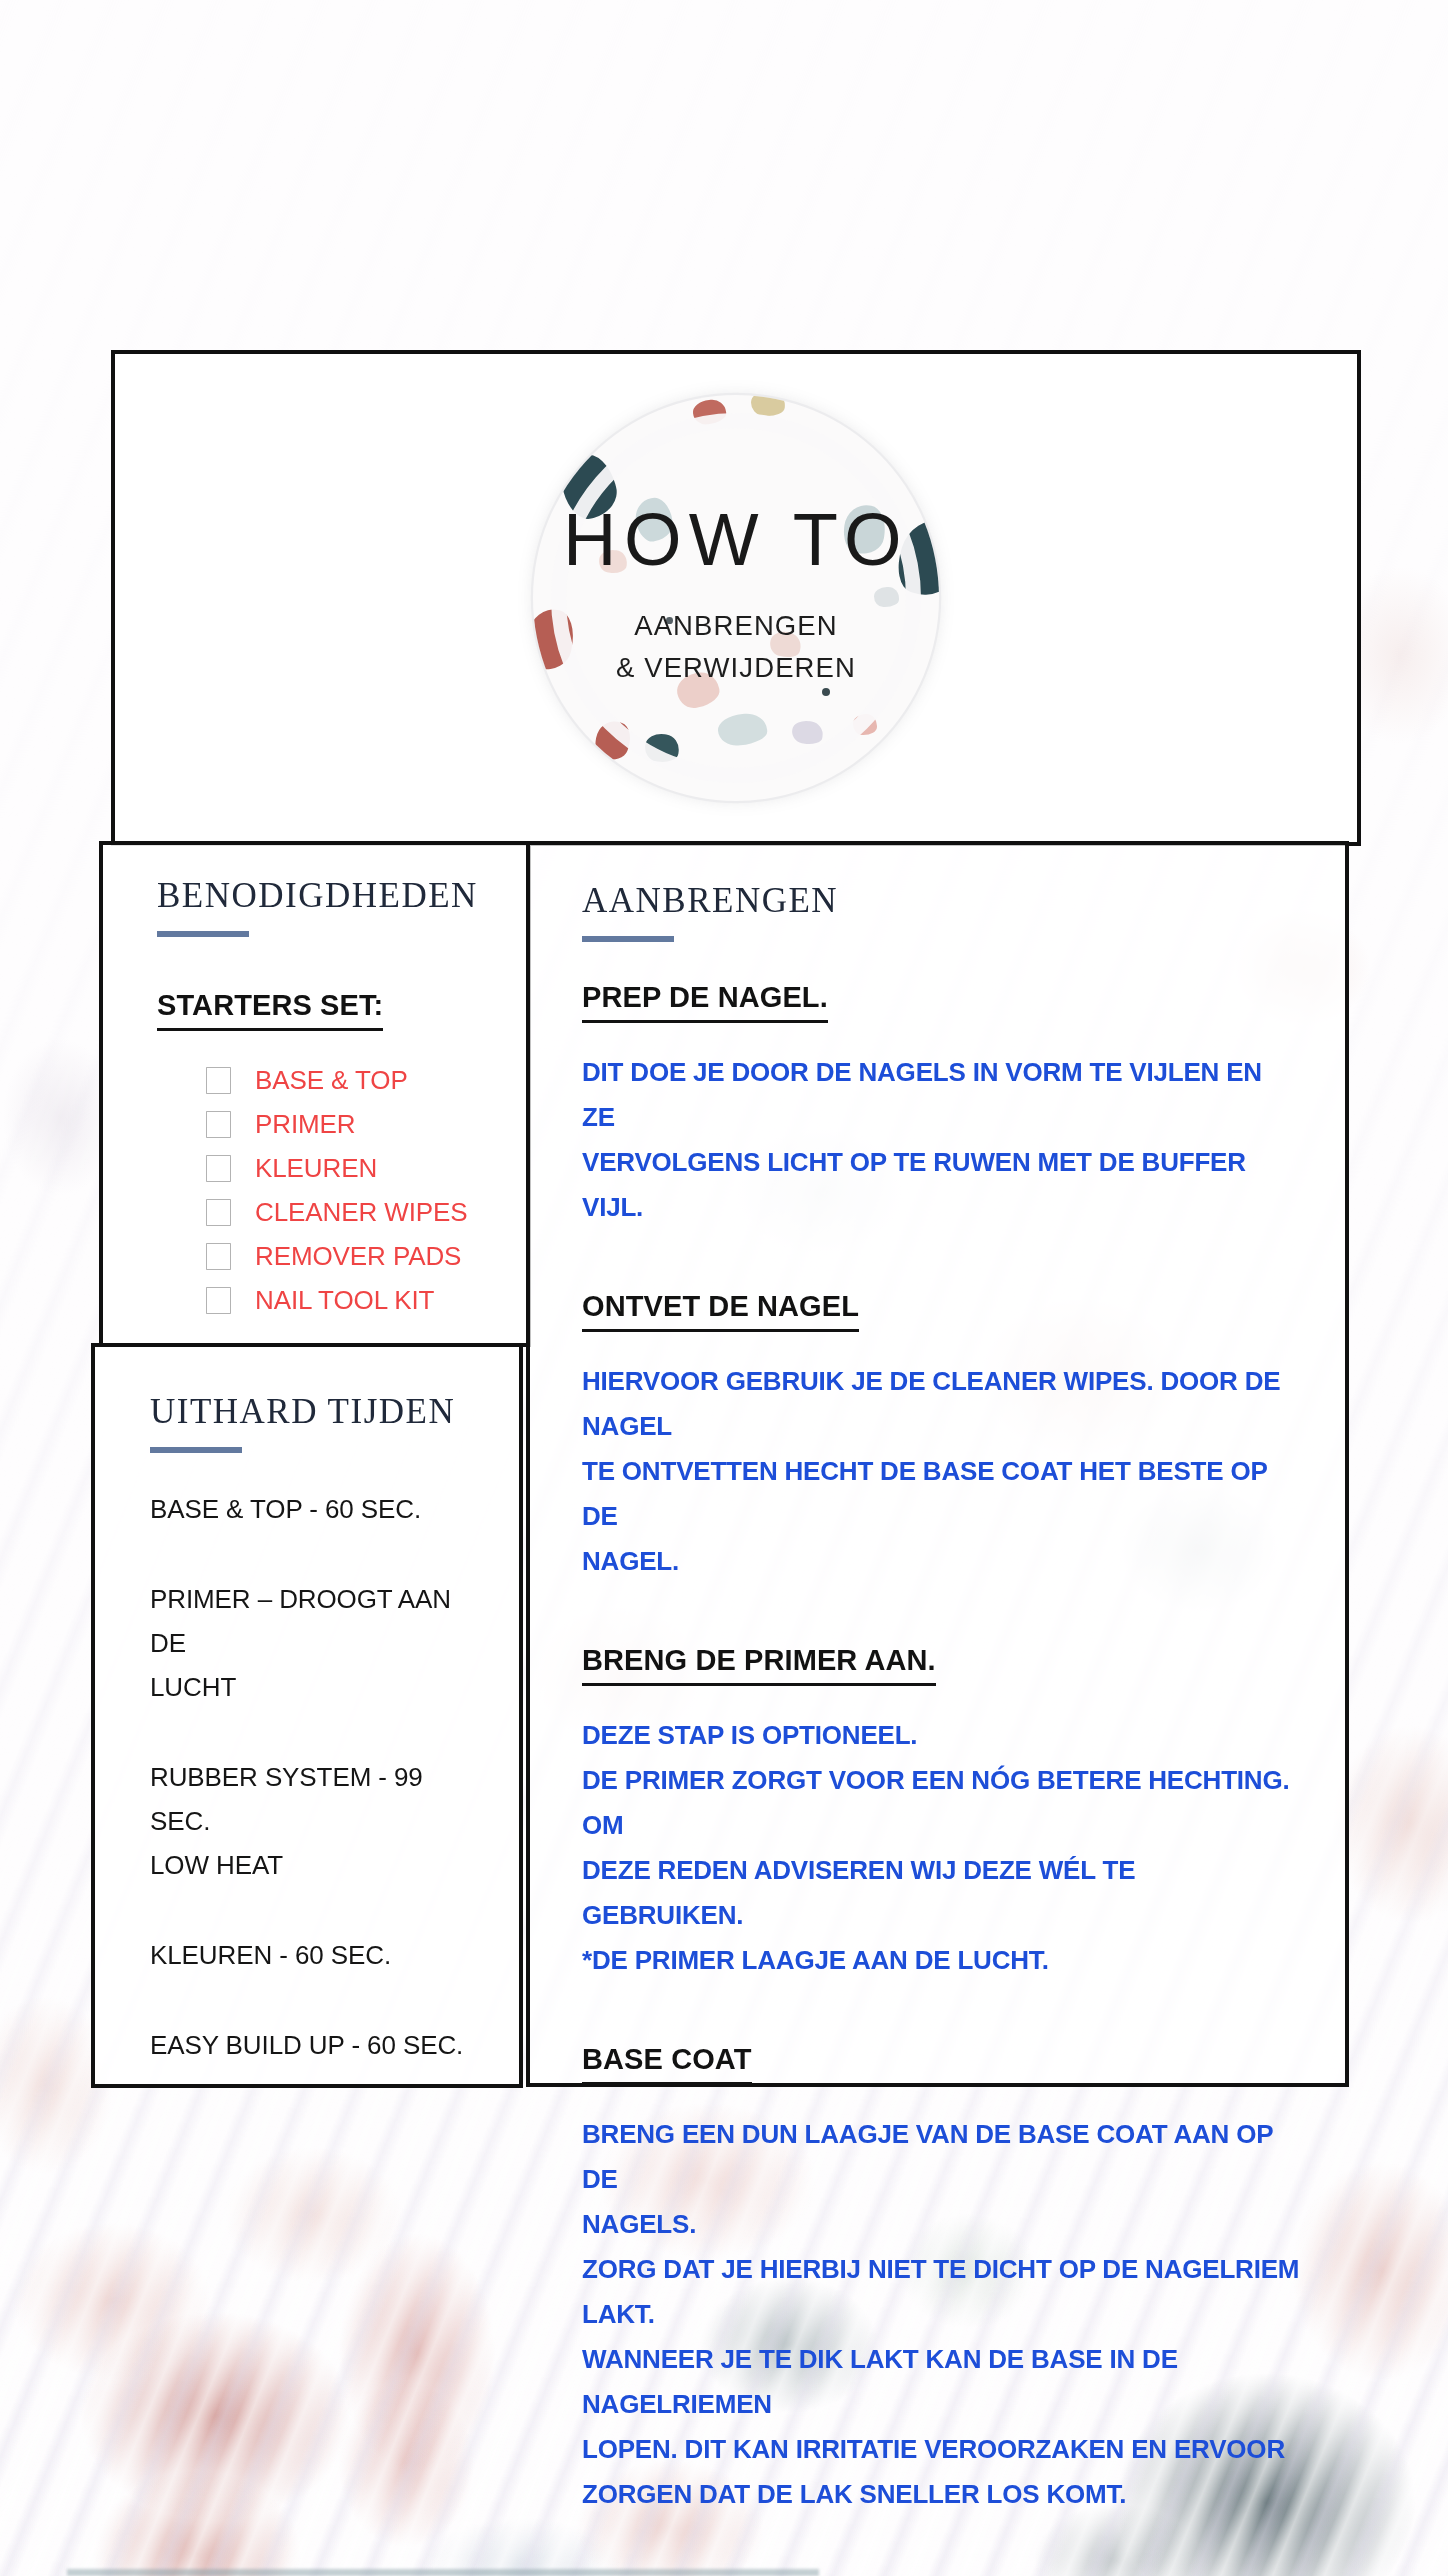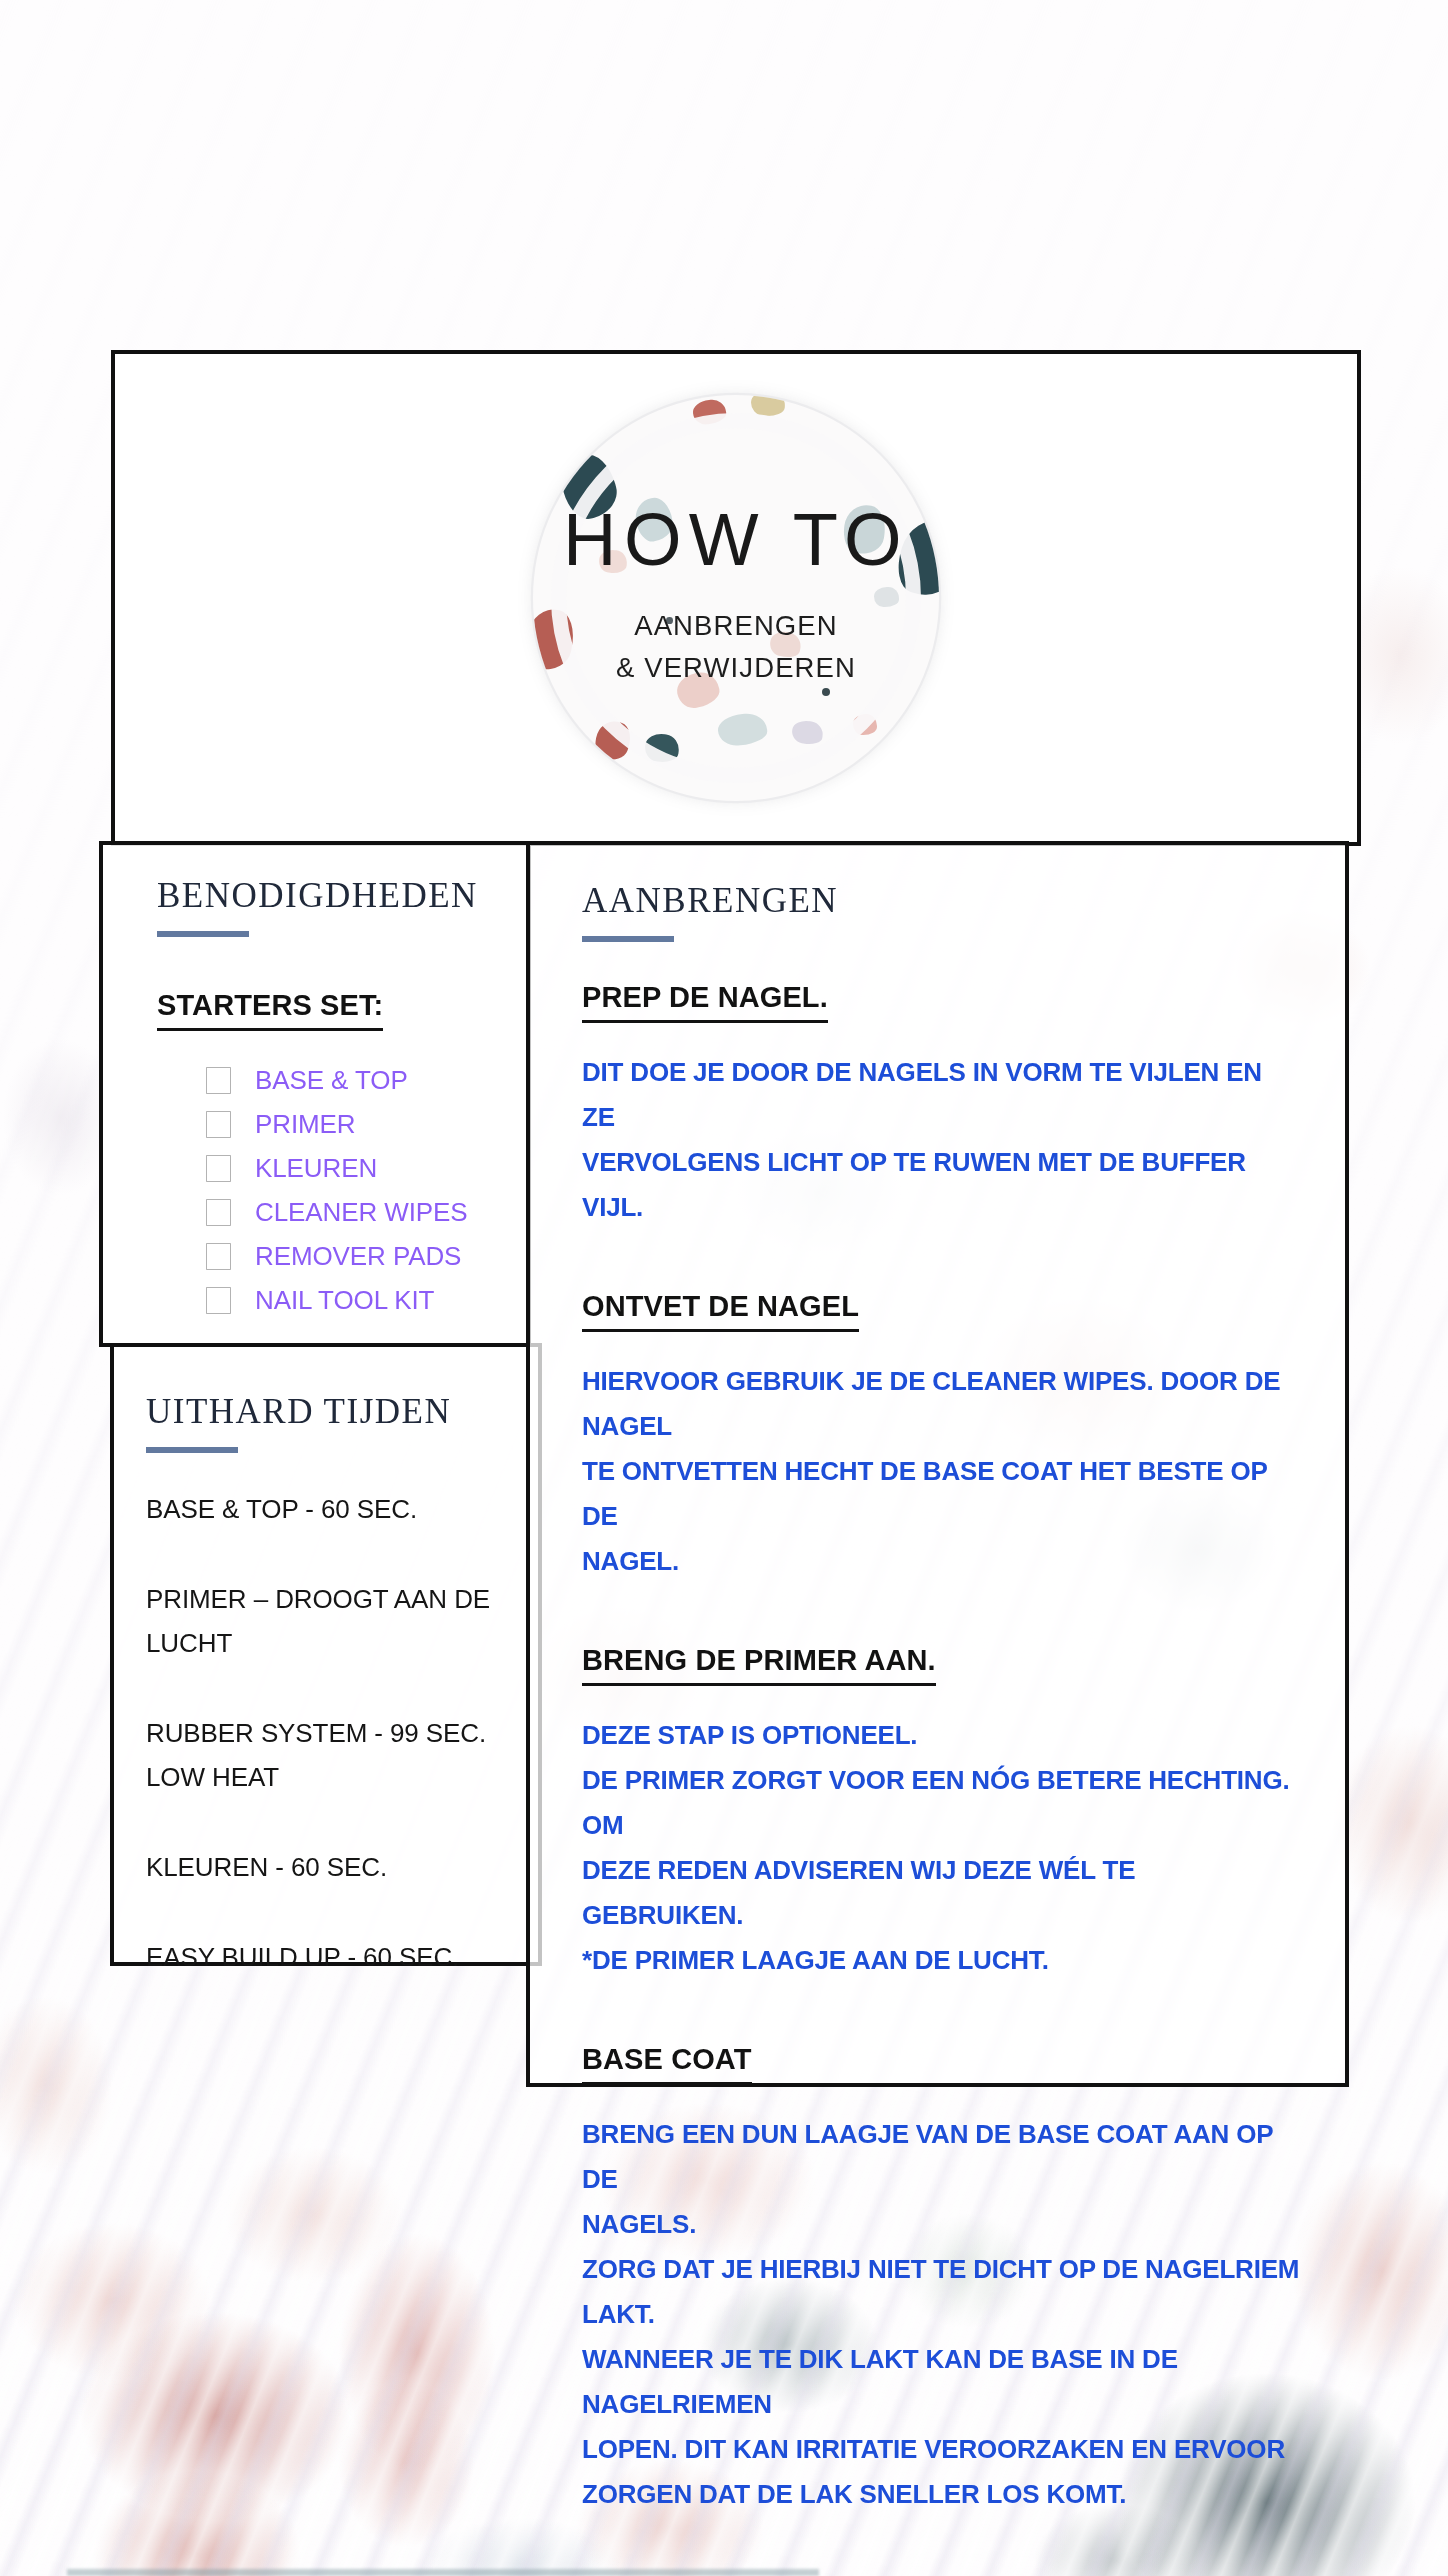--- a/index.html
+++ b/index.html
@@ -44,21 +44,21 @@
     -webkit-mask-image:linear-gradient(to bottom, rgba(0,0,0,0.05) 0%, rgba(0,0,0,0.15) 35%, rgba(0,0,0,0.55) 70%, rgba(0,0,0,0.95) 100%);
     mask-image:linear-gradient(to bottom, rgba(0,0,0,0.05) 0%, rgba(0,0,0,0.15) 35%, rgba(0,0,0,0.55) 70%, rgba(0,0,0,0.95) 100%);
   }
   .bottom-strip{position:absolute;left:67px;width:752px;bottom:0;height:6.7px;
     background:rgba(125,150,160,0.45);filter:blur(1.5px);}
 
   
   .box{position:absolute;border:4.5px solid #101010;box-sizing:border-box;}
   .header-box{left:111px;top:350px;width:1250px;height:496px;background:rgba(255,255,255,0.90);}
   .left-box1 {left:99px;top:841px;width:432px;height:506px;background:rgba(255,255,255,0.88);padding:31px 30px 8px 54px;}
-  .left-box2 {left:110px;top:1343px;width:432px;height:623px;background:rgba(255,255,255,0.88);padding:45px 30px 0 32px;}
+  .left-box2 {left:91px;top:1343px;width:432px;height:745px;background:rgba(255,255,255,0.88);padding:45px 30px 0 55px;}
   .right-box {left:526px;top:841px;width:823px;height:1246px;background:rgba(255,255,255,0.75);padding:36px 45px 0 52px;}
 
   
   .serif-heading{
     font-family:"Liberation Serif",serif;
     font-size:35px;line-height:39px;font-weight:400;
     letter-spacing:1.5px;color:#20293a;margin:0;
   }
   .accent-bar{width:92px;height:5.2px;margin-top:16.4px;}
 
@@ -68,21 +68,21 @@
     color:#121212;border-bottom:3px solid #121212;padding-bottom:6px;
     letter-spacing:0.1px;
   }
 
   
   .list-title-wrap{margin-top:52px;}
   .check-list{margin-top:28px;}
   .check-row{display:flex;align-items:center;height:44px;}
   .checkbox{width:23px;height:24.6px;border:1.5px solid #b3b3b3;background:rgba(255,255,255,0.6);
     margin-left:49px;margin-right:24px;flex:0 0 auto;border-radius:0.7px;}
-  .check-label{font-size:26px;color:#8b5cf6;letter-spacing:-0.1px;}
+  .check-label{font-size:26px;color:#ef4444;letter-spacing:-0.1px;}
 
   
   .time-list{margin-top:34px;}
   .time-item{font-size:26px;line-height:44px;color:#151515;margin-bottom:46px;
     white-space:pre-line;letter-spacing:-0.1px;}
 
   
   .sections{margin-top:39px;}
   .section + .section{margin-top:60px;}
   .sec-body{margin-top:27px;font-size:26px;line-height:45px;color:#1d4ed8;

